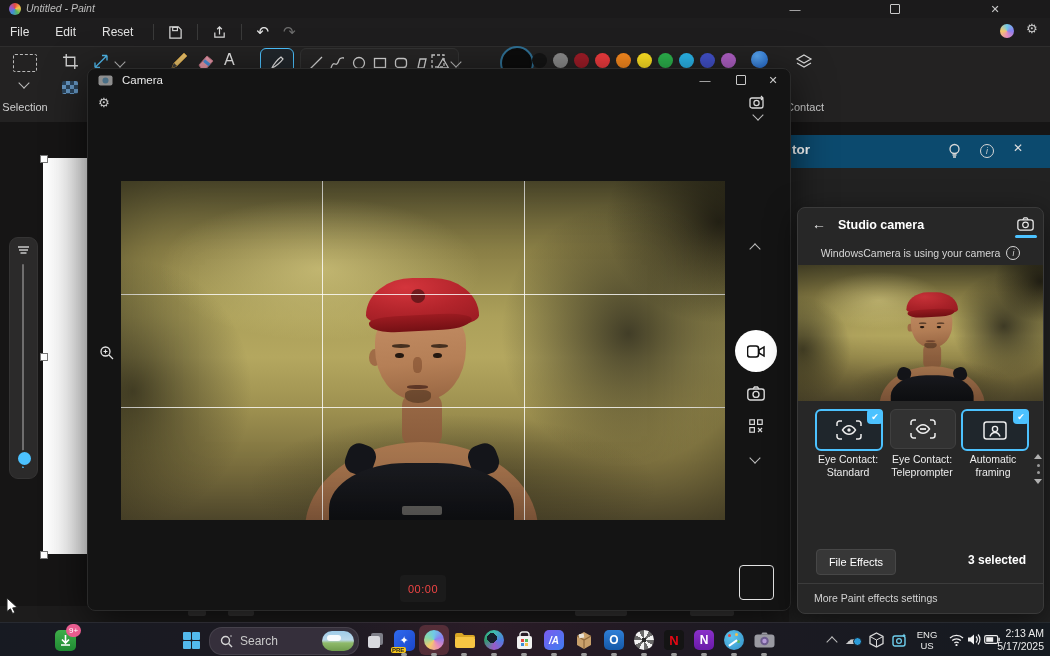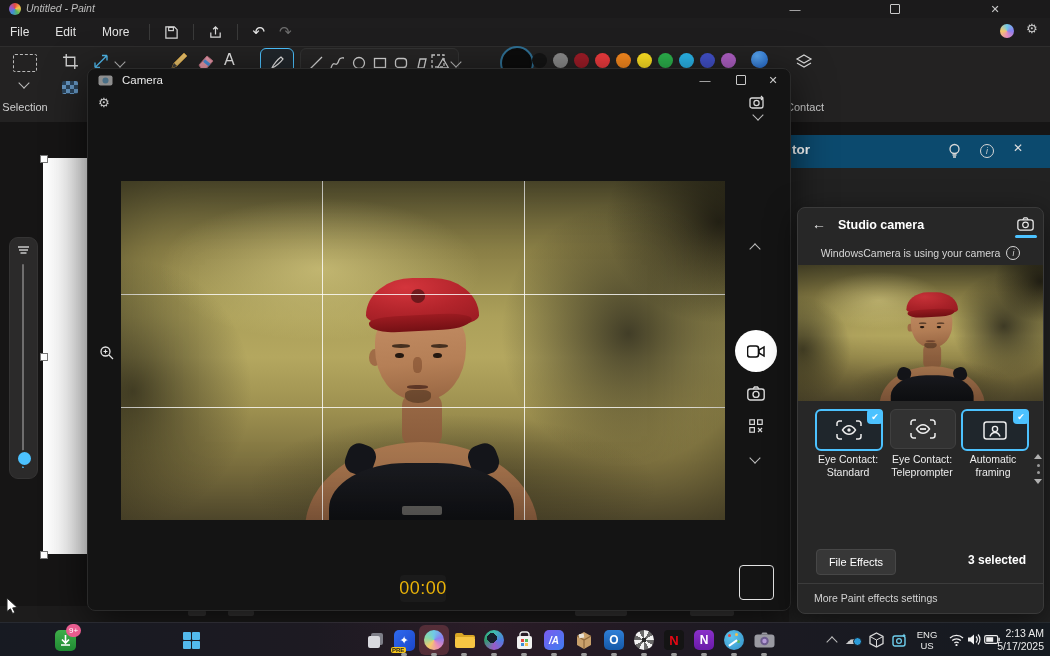--- a/index.html
+++ b/index.html
@@ -57,21 +57,21 @@
   .p-goatee{left:47.1%;top:61.6%;width:4.2%;height:3.8%;background:rgba(48,30,18,.45);border-radius:30% 30% 50% 50%;}
   .p-neck{left:46.6%;top:62.5%;width:6.6%;height:16%;background:linear-gradient(#9a6a46,#8a5c3c);border-radius:30%/24%;}
   .p-shoulders{left:30.5%;top:77%;width:38.5%;height:26%;background:linear-gradient(#aa7850,#8d5f3f);border-radius:50% 50% 0 0/100% 100% 0 0;}
   .p-strap{top:77.6%;width:4.8%;height:9%;background:#15161b;border-radius:40%;}
   .p-tank{left:34.5%;top:83.2%;width:30.5%;height:18%;background:linear-gradient(#1a1b20,#0f1013);border-radius:42% 42% 0 0/75% 75% 0 0;}
   .p-logo{left:46.5%;top:95.8%;width:6.6%;height:2.6%;background:rgba(215,210,198,.4);border-radius:2px;}
   .gridv{top:0;bottom:0;width:1px;background:rgba(255,255,255,.8);}
   .gridh{left:0;right:0;height:1px;background:rgba(255,255,255,.8);}
   .vig{left:0;top:0;right:0;bottom:0;box-shadow:inset 0 0 70px rgba(0,0,0,.35);}
   .rec-circle{left:647px;top:261px;width:42px;height:42px;border-radius:50%;background:#fff;display:flex;align-items:center;justify-content:center;}
-  .timer{left:312px;top:506px;width:46px;height:27px;background:#1b1b1b;border-radius:4px;display:flex;align-items:center;justify-content:center;font-size:18px;color:#eab308;letter-spacing:.5px;}
+  .timer{left:312px;top:506px;width:46px;height:27px;background:#1b1b1b;border-radius:4px;display:flex;align-items:center;justify-content:center;font-size:11px;color:#ef4444;letter-spacing:.5px;}
   .gallery-sq{left:651px;top:496px;width:33px;height:33px;border:1.6px solid #e3e3e3;border-radius:4px;}
   
   .rw{left:789px;top:135px;width:261px;height:487px;background:#222;}
   .rw-head{left:0;top:0;width:261px;height:33px;background:#0c4a6e;}
   .rw-row{left:0;top:33px;width:261px;height:42px;background:#282727;border-bottom:1px solid #1c1c1c;}
   
   .panel{left:797px;top:207px;width:245px;height:405px;background:#272727;border:1px solid #3a3a3a;border-radius:8px;
     box-shadow:0 8px 30px rgba(0,0,0,.55);overflow:hidden;}
   .panel-title{font-size:12.5px;font-weight:700;color:#fff;}
   .tab-underline{width:22px;height:3px;border-radius:2px;background:#4cc2ff;}
@@ -111,21 +111,21 @@
           <span class="sqglyph"></span>
         </div>
       <div class="winbtn">✕</div>
     </div>
   </div>
 
   <div class="abs pt-menubar">
     <div class="row" style="height:28px;padding-left:4px;gap:14px;">
       <span class="menu-item">File</span>
       <span class="menu-item">Edit</span>
-      <span class="menu-item">More</span>
+      <span class="menu-item">Reset</span>
       <span class="mb-sep"></span>
       <svg width="15" height="15" viewBox="0 0 16 16">
           <path d="M2 2h9l3 3v9H2z" fill="none" stroke="#d9d9d9" stroke-width="1.3"></path>
           <rect x="5" y="2.5" width="5" height="3.5" fill="none" stroke="#d9d9d9" stroke-width="1.2"></rect>
         </svg>
       <span class="mb-sep"></span>
       <svg width="15" height="15" viewBox="0 0 16 16">
           <path d="M3 8v5h10V8M8 10V2M5.5 4.5 8 2l2.5 2.5" fill="none" stroke="#d9d9d9" stroke-width="1.3"></path>
         </svg>
       <span class="mb-sep"></span>
@@ -419,20 +419,31 @@
 
     <div class="tb-icon" style="left:178px;">
       <svg width="17" height="17" viewBox="0 0 17 17">
           <rect x="0" y="0" width="8" height="8" rx="1" fill="#53b9ec"></rect>
           <rect x="9" y="0" width="8" height="8" rx="1" fill="#53b9ec"></rect>
           <rect x="0" y="9" width="8" height="8" rx="1" fill="#53b9ec"></rect>
           <rect x="9" y="9" width="8" height="8" rx="1" fill="#53b9ec"></rect>
         </svg>
     </div>
 
+    <div class="searchpill">
+      <svg style="margin-left:10px;" width="13" height="13" viewBox="0 0 13 13">
+          <circle cx="5.5" cy="5.5" r="4" fill="none" stroke="#d5d5d5" stroke-width="1.4"></circle>
+          <path d="M8.6 8.6 12 12" stroke="#d5d5d5" stroke-width="1.4"></path>
+          <path d="M10.5 1.2l.5 1 .5-1 .5-.2-.5-.2-.5-1-.5 1-.5.2z" fill="#d5d5d5"></path>
+        </svg>
+      <span style="margin-left:7px;font-size:12px;color:#c9c9c9;">Search</span>
+      <div style="margin-left:auto;margin-right:4px;width:32px;height:20px;border-radius:10px;overflow:hidden;background:linear-gradient(180deg,#9ecbe8 0%,#bcd9ea 45%,#8fba6a 60%,#6f9c4d 100%);">
+        <div style="width:14px;height:6px;border-radius:4px;background:#fff;opacity:.9;margin:4px 0 0 5px;"></div>
+      </div>
+    </div>
 
     <div class="tb-icon" style="left:362px;">
       <svg width="17" height="17" viewBox="0 0 17 17">
           <rect x="4" y="1" width="12" height="12" rx="2" fill="#7e7e88"></rect>
           <rect x="1" y="4" width="12" height="12" rx="2" fill="#d9d9de"></rect>
         </svg>
     </div>
 
     <div class="tb-icon" style="left:391px;">
       <div style="position:relative;width:21px;height:21px;border-radius:5px;background:linear-gradient(135deg,#2f6af0,#1b46c8);display:flex;align-items:center;justify-content:center;color:#fff;font-size:11px;">✦

